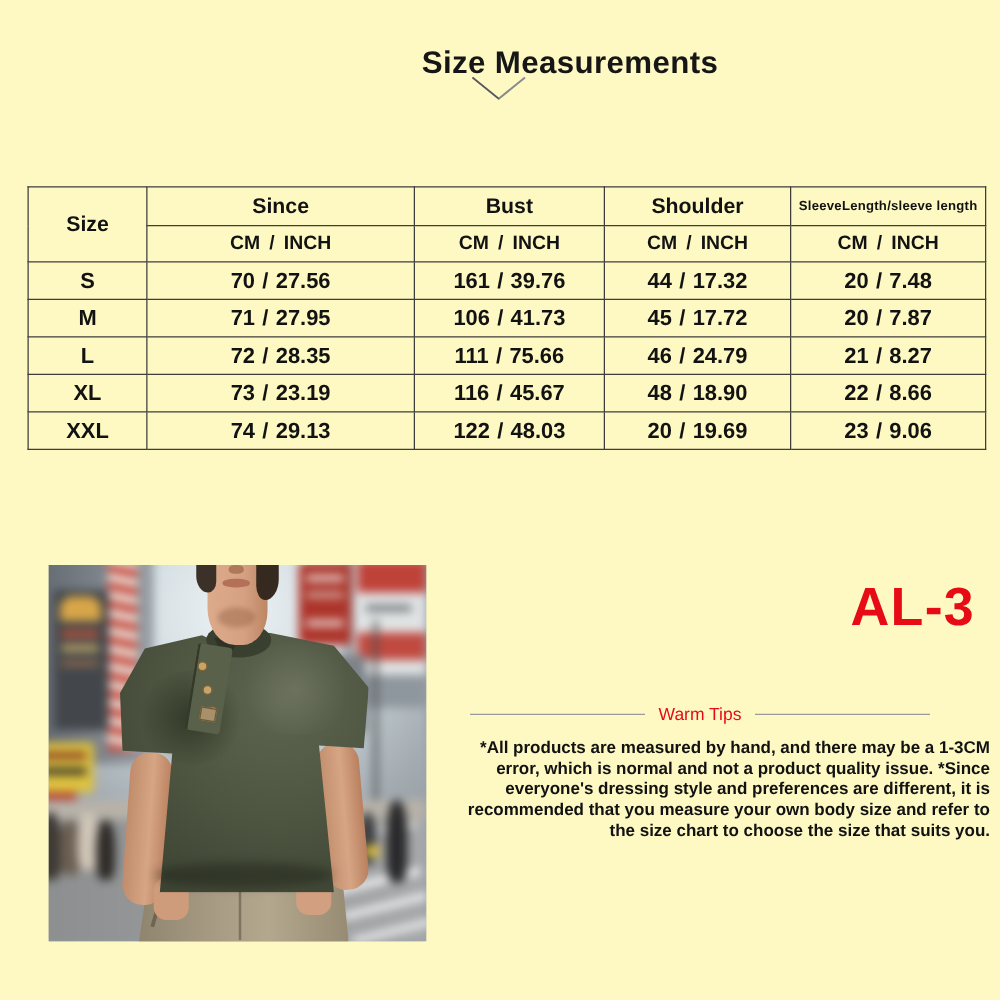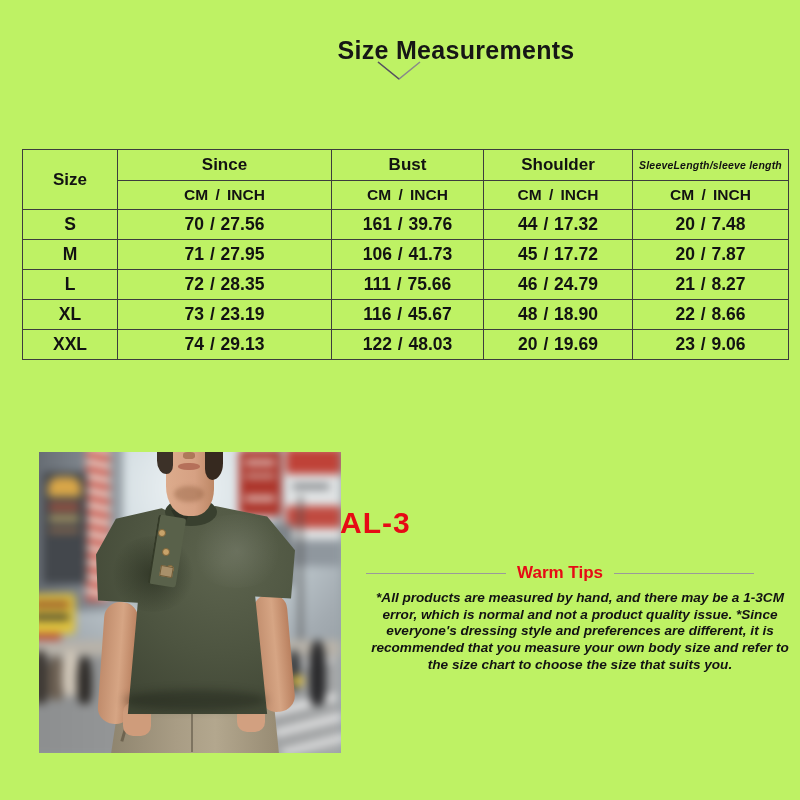--- a/index.html
+++ b/index.html
@@ -1,31 +1,31 @@
 <!DOCTYPE html>
 <html><head>
 <meta charset="utf-8">
 <style>
   html,body{margin:0;padding:0;background:#fff;}
-  .page{position:relative;width:800px;height:800px;background:#bef264;overflow:hidden;
+  .page{position:relative;width:800px;height:800px;background:#fef9c3;overflow:hidden;
         font-family:"Liberation Sans", sans-serif;color:#111;}
 
   
   .title{position:absolute;top:36px;left:0;width:800px;box-sizing:border-box;padding-left:112px;
          text-align:center;font-size:25px;font-weight:bold;letter-spacing:.3px;color:#161616;}
   .chevron{position:absolute;top:60px;left:376px;width:46px;height:22px;}
 
   
   .size-table{position:absolute;top:149px;left:22px;width:766px;border-collapse:collapse;
               table-layout:fixed;}
   .size-table th,.size-table td{border:1px solid #3d3d3d;text-align:center;vertical-align:middle;
               font-weight:bold;color:#121212;padding:0;}
   .size-table th{font-size:17px;height:30px;}
   .size-table .unit{font-size:15.5px;word-spacing:3px;height:28px;}
-  .size-table .sleeve-head{font-size:10.5px;letter-spacing:.2px;font-style:italic;}
+  .size-table .sleeve-head{font-size:10.5px;letter-spacing:.2px;}
   .size-table td{font-size:17.5px;height:29px;word-spacing:1px;}
   .col-size{width:95px;}.col-length{width:214px;}.col-bust{width:152px;}
   .col-shoulder{width:149px;}.col-sleeve{width:156px;}
 
   
   .photo{position:absolute;top:452px;left:39px;width:302px;height:301px;overflow:hidden;
          background:#9aa2a8;}
   .photo *{position:absolute;}
   .bg{filter:blur(4px);inset:-8px;}
   .bg *{position:absolute;}
@@ -107,28 +107,28 @@
   .neck-face{left:127px;top:0;width:48px;height:64px;border-radius:0 0 42% 46%;
        background:linear-gradient(90deg,#dcab8c,#d6a183 60%,#bd8765);}
   .hair-left{left:118px;top:0;width:16px;height:22px;background:#3c3128;border-radius:0 0 40% 60%;}
   .hair-right{left:166px;top:0;width:18px;height:28px;background:#36291f;border-radius:0 0 60% 40%;}
   .lips{left:139px;top:11px;width:22px;height:7px;background:#b5705a;border-radius:45%;}
   .nose-shadow{left:144px;top:0px;width:12px;height:7px;background:rgba(140,85,55,.55);border-radius:40%;}
   .chin-shadow{left:135px;top:34px;width:30px;height:16px;border-radius:50%;
        background:rgba(130,80,50,.35);filter:blur(2px);}
 
   
-  .model-code{position:absolute;top:462px;left:340px;width:440px;text-align:left;
-       font-size:30px;font-weight:bold;letter-spacing:1px;margin-top:44px;}
+  .model-code{position:absolute;top:462px;left:340px;width:440px;text-align:right;
+       font-size:43px;font-weight:bold;letter-spacing:1px;}
   .warm-tips-row{position:absolute;top:563px;left:350px;width:420px;display:flex;
        align-items:center;justify-content:center;gap:11px;}
   .tip-line{width:140px;height:1px;background:#9a9a9a;}
-  .warm-tips-label{font-size:17px;font-weight:bold;white-space:nowrap;text-align:right;}
+  .warm-tips-label{font-size:14px;font-weight:normal;white-space:nowrap;text-align:right;}
   .tips-text{position:absolute;top:590px;left:368px;width:424px;font-size:13.6px;
-       font-weight:bold;line-height:16.7px;color:#121212;text-align:center;font-style:italic;}
+       font-weight:bold;line-height:16.7px;color:#121212;text-align:right;}
 </style>
 </head>
 <body>
 
 <div class="page">
 
   <div class="title">Size Measurements</div>
   <svg class="chevron" viewBox="0 0 46 22">
     <path d="M2 2 L23 19 L44 2" fill="none" stroke="#8a8a8a" stroke-width="1.6"></path>
     <path d="M2 2 L23 19" fill="none" stroke="#555" stroke-width="1.2"></path>

